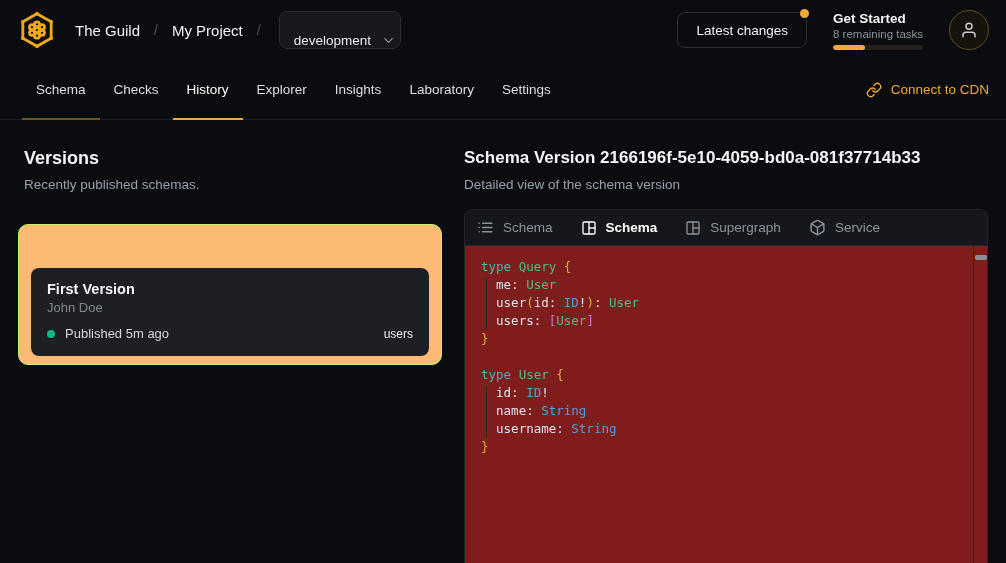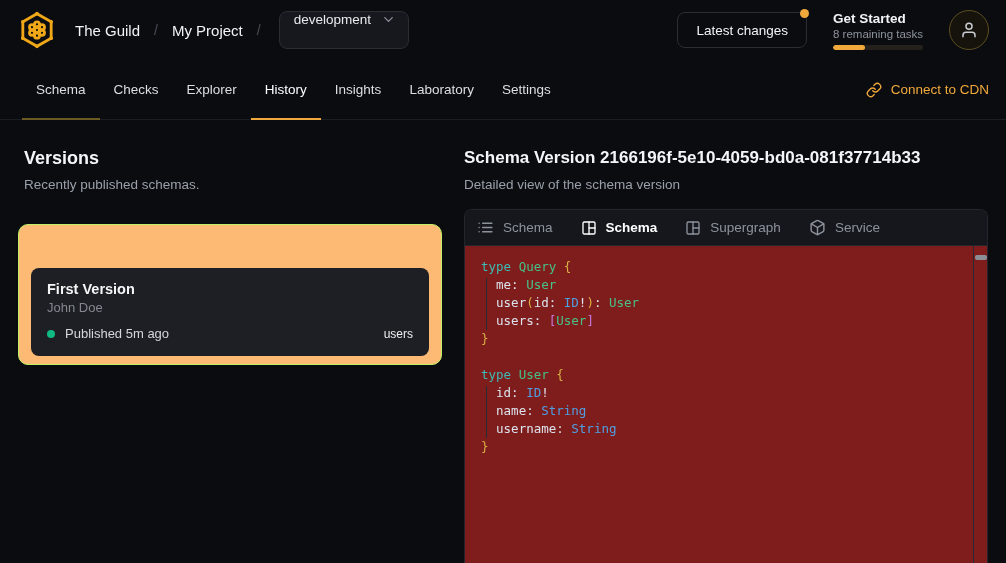--- a/index.html
+++ b/index.html
@@ -13,23 +13,23 @@
   }
   svg { display:block; }
 
   
   .header { height:60px; display:flex; align-items:center; justify-content:space-between; padding:0 17px; }
   .h-left { display:flex; align-items:center; }
   .logo { width:40px; height:40px; margin-right:12px; }
   .crumb { font-size:15px; font-weight:500; color:#f2f3f5; padding:0 6px; }
   .crumb-sep { color:#4a5059; font-size:14px; padding:0 8px; }
   .target-select {
-    margin-left:10px; display:flex; align-items:flex-start; gap:10px;
+    margin-left:10px; display:flex; align-items:flex-end; gap:10px;
     background:#16181d; border:1px solid #2a2d34; border-radius:8px;
-    height:38px; padding:0 12px 0 14px; color:#e8eaee; font-size:13.5px; cursor:pointer;
+    height:38px; padding:0 4px 0 14px; color:#e8eaee; font-size:13.5px; cursor:pointer;
   }
   .h-right { display:flex; align-items:center; gap:26px; }
   .latest-btn {
     position:relative; background:transparent; border:1px solid #2a2d34; border-radius:8px;
     height:36px; padding:0 18px; color:#f2f3f5; font-size:13.5px; cursor:pointer;
     font-family:inherit;
   }
   .latest-dot { position:absolute; top:-4px; right:-3px; width:9px; height:9px; border-radius:50%; background:var(--accent); }
   .get-started { width:90px; }
   .gs-title { font-size:13.5px; font-weight:600; color:#f2f3f5; }
@@ -145,22 +145,22 @@
         <path d="M20 21v-2a4 4 0 0 0-4-4H8a4 4 0 0 0-4 4v2"></path>
           <circle cx="12" cy="7" r="4"></circle>
       </svg>
     </div>
   </div>
 </header>
 
 <nav class="nav">
   <a class="nav-tab u-dim">Schema</a>
   <a class="nav-tab">Checks</a>
+  <a class="nav-tab u-active">History</a>
   <a class="nav-tab">Explorer</a>
-  <a class="nav-tab u-active">History</a>
   <a class="nav-tab">Insights</a>
   <a class="nav-tab">Laboratory</a>
   <a class="nav-tab">Settings</a>
   <a class="cdn-link">
     <svg width="16" height="16" viewBox="0 0 24 24" fill="none" stroke="currentColor" stroke-width="2" stroke-linecap="round" stroke-linejoin="round">
       <path d="M10 13a5 5 0 0 0 7.54.54l3-3a5 5 0 0 0-7.07-7.07l-1.72 1.71"></path>
       <path d="M14 11a5 5 0 0 0-7.54-.54l-3 3a5 5 0 0 0 7.07 7.07l1.71-1.71"></path>
     </svg>
     <span>Connect to CDN</span>
   </a>

